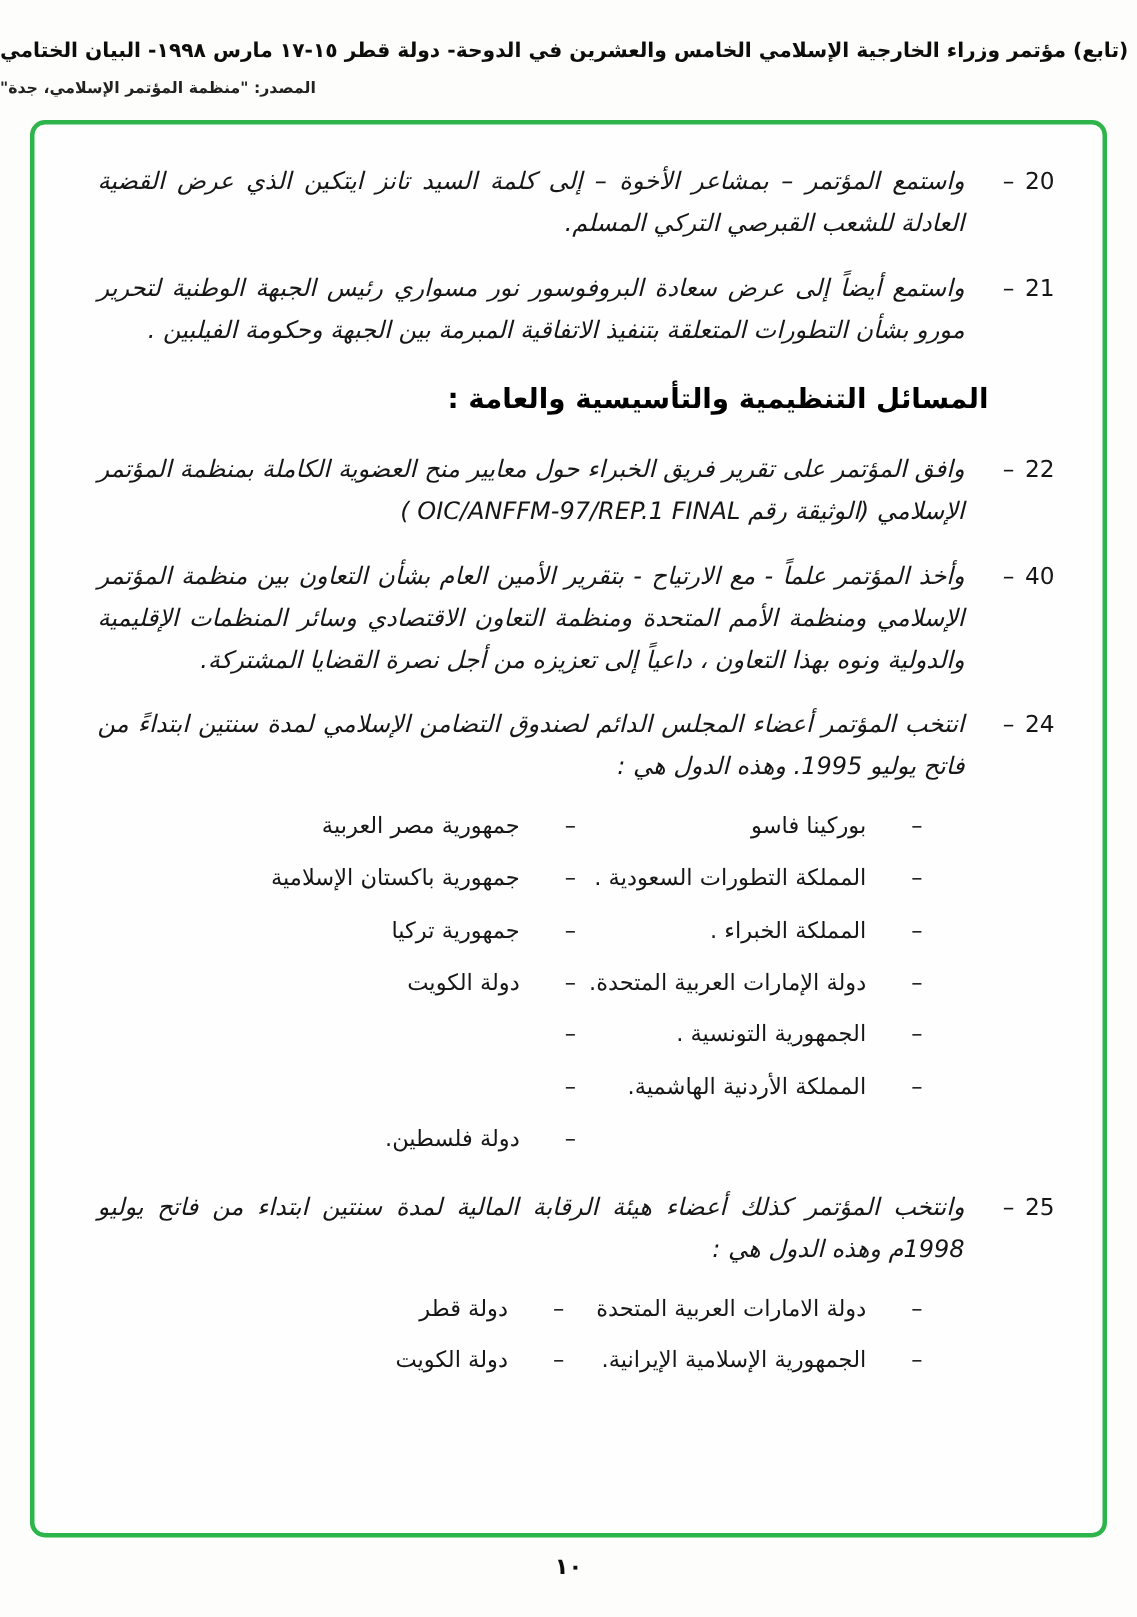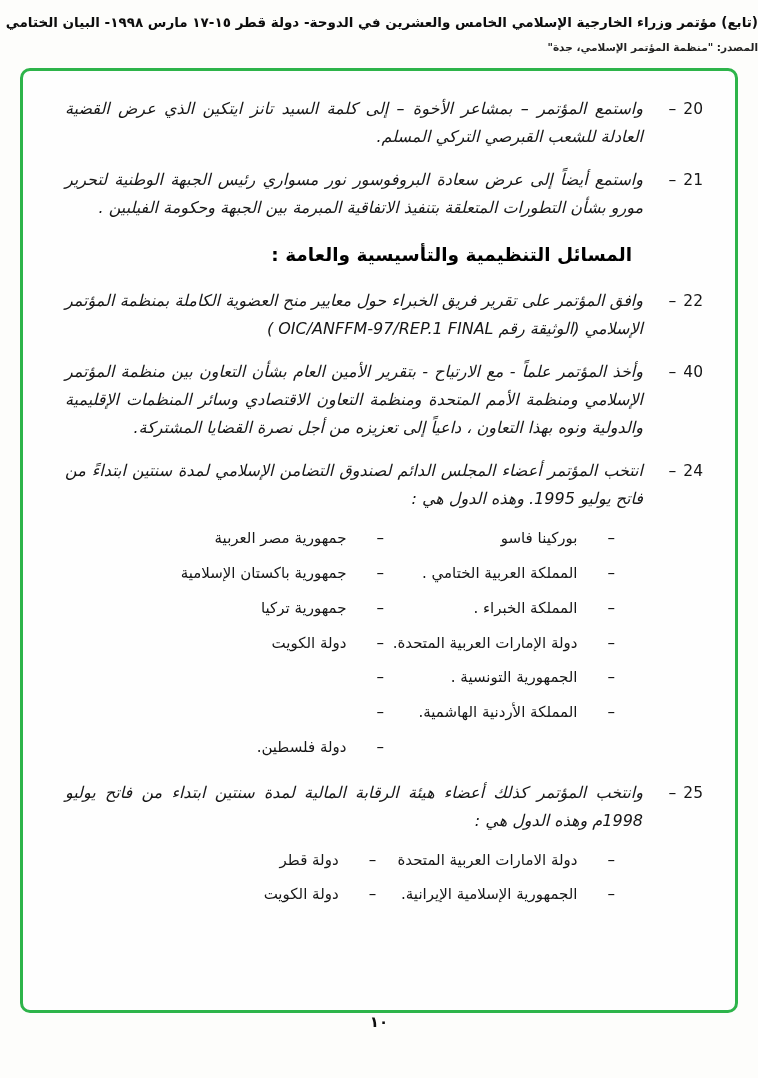--- a/index.html
+++ b/index.html
@@ -12,22 +12,22 @@
   }
   .page {
     width: 758px;
     height: 1078px;
     position: relative;
     overflow: hidden;
     background: #fdfdfb;
   }
   
   .doc-header {
-    padding-top: 12px;
-    text-align: right;
+    padding-top: 24px;
+    text-align: left;
   }
   .doc-header .title-line {
     font-size: 13.5px;
     font-weight: bold;
     line-height: 1.5;
     color: #0d0d0d;
   }
   .doc-header .source-line {
     margin-top: 9px;
     font-size: 10.5px;
@@ -63,21 +63,21 @@
     flex: 1;
     text-align: justify;
     text-justify: inter-word;
     font-style: italic;
   }
   
   .section-heading {
     font-size: 18.5px;
     font-weight: bold;
     color: #000;
-    margin: 22px 71px 22px 0;
+    margin: 22px 44px 22px 0;
     letter-spacing: 0.2px;
   }
   
   .country-list {
     display: grid;
     row-gap: 13px;
     margin: 12px 88px 20px 0;
     font-size: 15px;
     line-height: 1.45;
   }
@@ -95,20 +95,21 @@
     align-items: flex-start;
   }
   .country-cell .dash { flex: 0 0 auto; }
   .country-cell .name { flex: 1; }
   .country-cell.empty { visibility: hidden; }
   
   .page-number {
     text-align: center;
     font-size: 15px;
     font-weight: bold;
+    margin-top: 10px;
     color: #0d0d0d;
   }
 </style>
 </head>
 <body>
 
 <div class="page">
 
   <div class="doc-header">
     <div class="title-line">(تابع) مؤتمر وزراء الخارجية الإسلامي الخامس والعشرين في الدوحة- دولة قطر ١٥-١٧ مارس ١٩٩٨- البيان الختامي</div>
@@ -165,21 +166,21 @@
         <span class="dash">–</span>
         <span class="name">بوركينا فاسو</span>
       </div>
       <div class="country-cell">
         <span class="dash">–</span>
         <span class="name">جمهورية مصر العربية</span>
       </div>
 
       <div class="country-cell">
         <span class="dash">–</span>
-        <span class="name">المملكة العربية الختامي .</span>
+        <span class="name">المملكة التطورات السعودية .</span>
       </div>
       <div class="country-cell">
         <span class="dash">–</span>
         <span class="name">جمهورية باكستان الإسلامية</span>
       </div>
 
       <div class="country-cell">
         <span class="dash">–</span>
         <span class="name">المملكة الخبراء .</span>
       </div>

